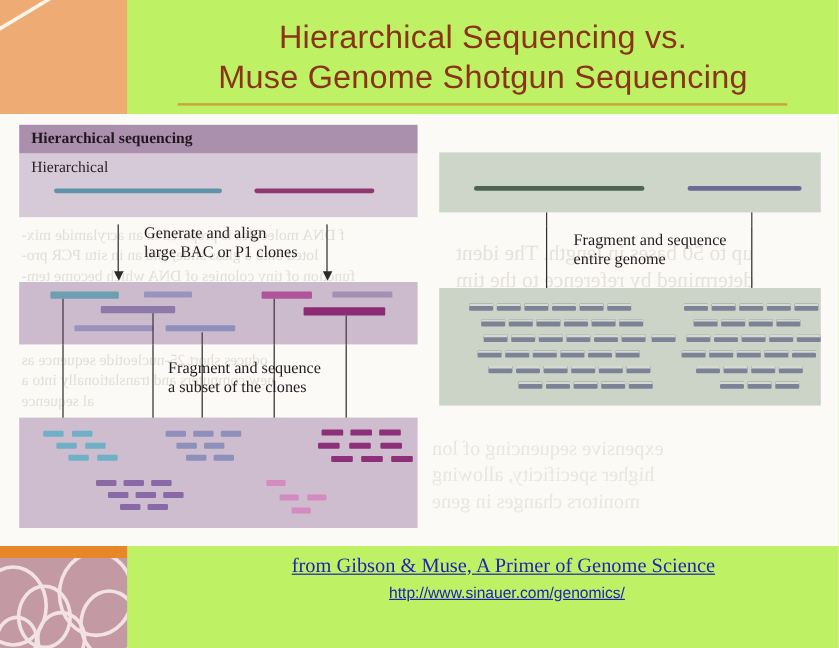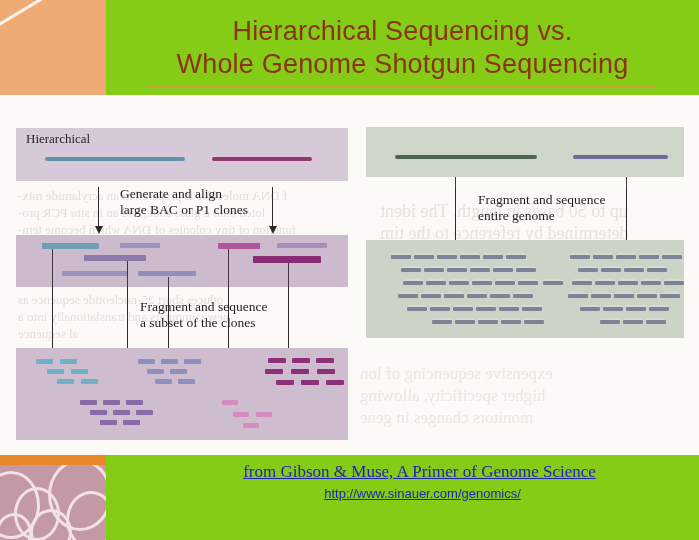--- a/index.html
+++ b/index.html
@@ -4,21 +4,21 @@
 <style>
   html,body{margin:0;padding:0;}
   body{
     width:699px;height:540px;overflow:hidden;
     background:#fbf7bd;
     font-family:"Liberation Sans", sans-serif;
     position:relative;
   }
 
   
-  #slide{position:absolute;inset:0;background:#84cc16;}
+  #slide{position:absolute;inset:0;background:#bef264;}
 
   
   #corner-top{
     position:absolute;left:0;top:0;width:106px;height:95px;
     background:#eeab74;overflow:hidden;
   }
   #corner-diagonal{
     position:absolute;left:-6px;top:26px;width:130px;height:3px;
     background:#fdf4ea;transform:rotate(-31deg);transform-origin:left center;
   }
@@ -135,38 +135,41 @@
     <div class="swirl" style="left:-18px;top:6px;width:52px;height:62px;"></div>
     <div class="swirl" style="left:14px;top:22px;width:40px;height:48px;"></div>
     <div class="swirl" style="left:48px;top:-6px;width:58px;height:66px;"></div>
     <div class="swirl" style="left:66px;top:26px;width:44px;height:52px;"></div>
     <div class="swirl" style="left:30px;top:44px;width:36px;height:40px;"></div>
     <div class="swirl" style="left:-4px;top:48px;width:30px;height:34px;"></div>
   </div>
 
   <div id="title-block">
     <div class="title-line">Hierarchical Sequencing vs.</div>
-    <div class="title-line">Whole Genome Shotgun Sequencing</div>
+    <div class="title-line">Muse Genome Shotgun Sequencing</div>
   </div>
   <div id="title-rule"></div>
 
   <div id="figure">
 
     <div class="ghost" style="left:18px;top:92px;">f DNA molecules is prepared in an acrylamide mix-</div>
     <div class="ghost" style="left:18px;top:109px;">loted onto a glass slide, and an in situ PCR pro-</div>
     <div class="ghost" style="left:18px;top:126px;">function of tiny colonies of DNA which become tem-</div>
     <div class="ghost" style="left:18px;top:196px;">oduces short 25-nucleotide sequence as</div>
     <div class="ghost" style="left:18px;top:213px;">new computers and translationally into a</div>
     <div class="ghost" style="left:18px;top:230px;">al sequence</div>
     <div class="ghost" style="left:360px;top:270px;font-size:17px;color:#eae6e0;">expensive sequencing of lon</div>
     <div class="ghost" style="left:360px;top:292px;font-size:17px;color:#eae6e0;">higher specificity, allowing</div>
     <div class="ghost" style="left:360px;top:314px;font-size:17px;color:#eae6e0;">monitors changes in gene</div>
     <div class="ghost" style="left:380px;top:108px;font-size:18px;color:#e6e2dc;">up to 50 bases in length. The ident</div>
     <div class="ghost" style="left:380px;top:130px;font-size:18px;color:#e6e2dc;">determined by reference to the tim</div>
 
+    <div class="panel-band" id="lh-header">
+      <span>Hierarchical sequencing</span>
+    </div>
     <div class="panel-band" id="lh-band1"></div>
     <div id="lh-chromosomes-label">Hierarchical</div>
 
     <div class="bar chrom" style="left:45px;top:62px;width:140px;background:#5f93a8;"></div>
     <div class="bar chrom" style="left:212px;top:62px;width:100px;background:#8e3a70;"></div>
 
     <div class="arrow" style="left:98px;top:92px;height:40px;"></div>
     <div class="arrow" style="left:272px;top:92px;height:40px;"></div>
     <div class="caption" style="left:120px;top:91px;">Generate and align
 large BAC or P1 clones</div>

